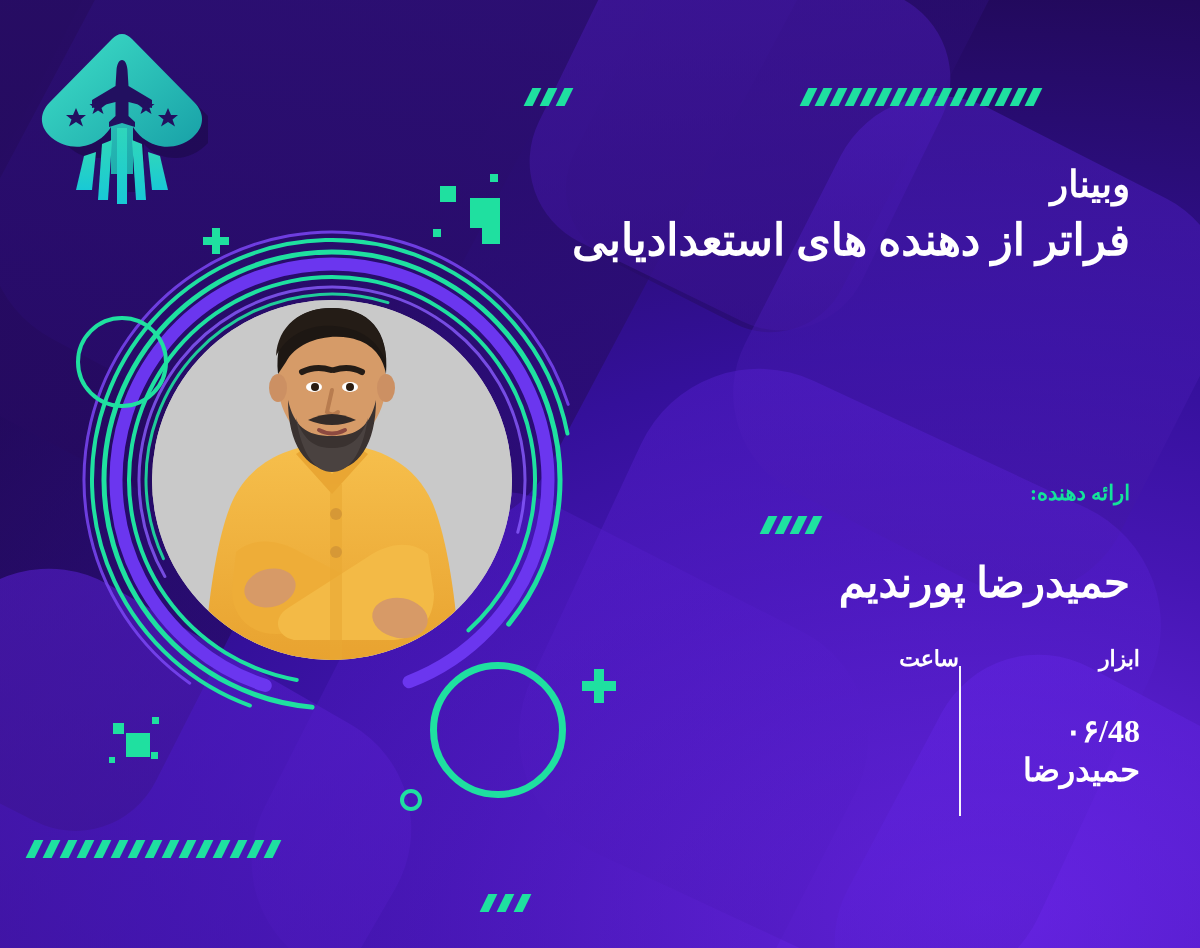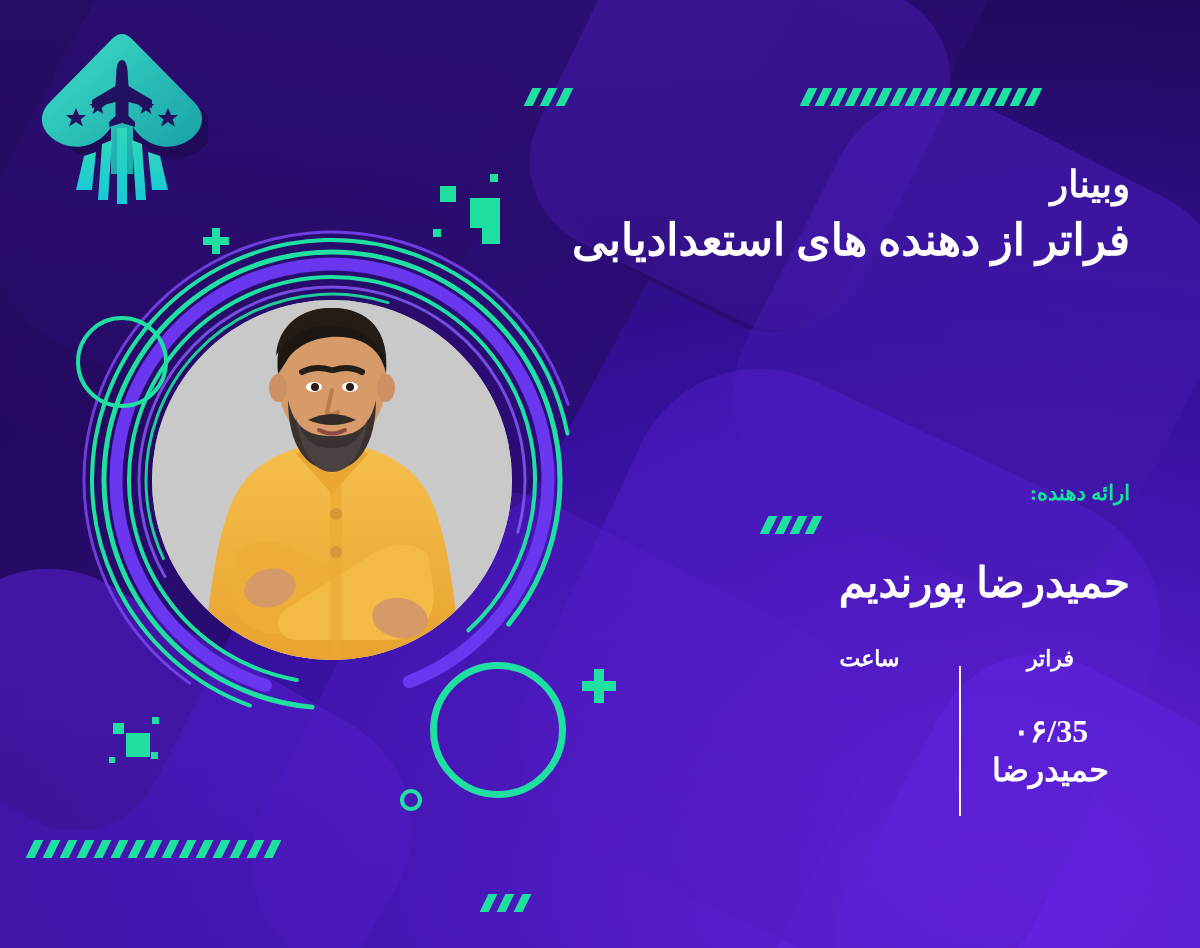--- a/index.html
+++ b/index.html
@@ -100,21 +100,21 @@
   .presenter-label{
     position:absolute;right:30px;top:481px;
     font-size:21px;font-weight:700;color:#14e39a;
   }
   .presenter-name{
     position:absolute;right:30px;top:527px;
     font-size:42px;font-weight:700;color:#ffffff;white-space:nowrap;margin-top:31px;
   }
 
   .meta{position:absolute;right:20px;top:646px;width:360px;height:190px;display:flex;direction:rtl;}
-  .meta-col{flex:1;text-align:center;}
+  .meta-col{flex:1;text-align:right;}
   .meta-title{font-size:22px;font-weight:700;color:#ffffff;margin-bottom:40px;}
   .meta-line{font-size:32px;font-weight:700;color:#ffffff;line-height:1.22;white-space:nowrap;}
   .meta-div{width:2px;background:#ffffff;height:150px;align-self:center;opacity:.95;}
 </style>
 </head>
 <body>
 
 <div class="stage">
 
   <div class="bg-layer">
@@ -332,22 +332,22 @@
     <div class="headline">فراتر از دهنده های استعدادیابی</div>
 
 
     <div class="presenter-label">ارائه دهنده:</div>
 
     <div class="presenter-name">حمیدرضا پورندیم</div>
 
     <div class="meta">
 
       <div class="meta-col">
-        <div class="meta-title">فراتر</div>
-        <div class="meta-line">۰۶/35</div>
+        <div class="meta-title">ابزار</div>
+        <div class="meta-line">۰۶/48</div>
         <div class="meta-line">حمیدرضا</div>
       </div>
 
       <div class="meta-div"></div>
 
       <div class="meta-col">
         <div class="meta-title">ساعت</div>
       </div>
 
     </div>

